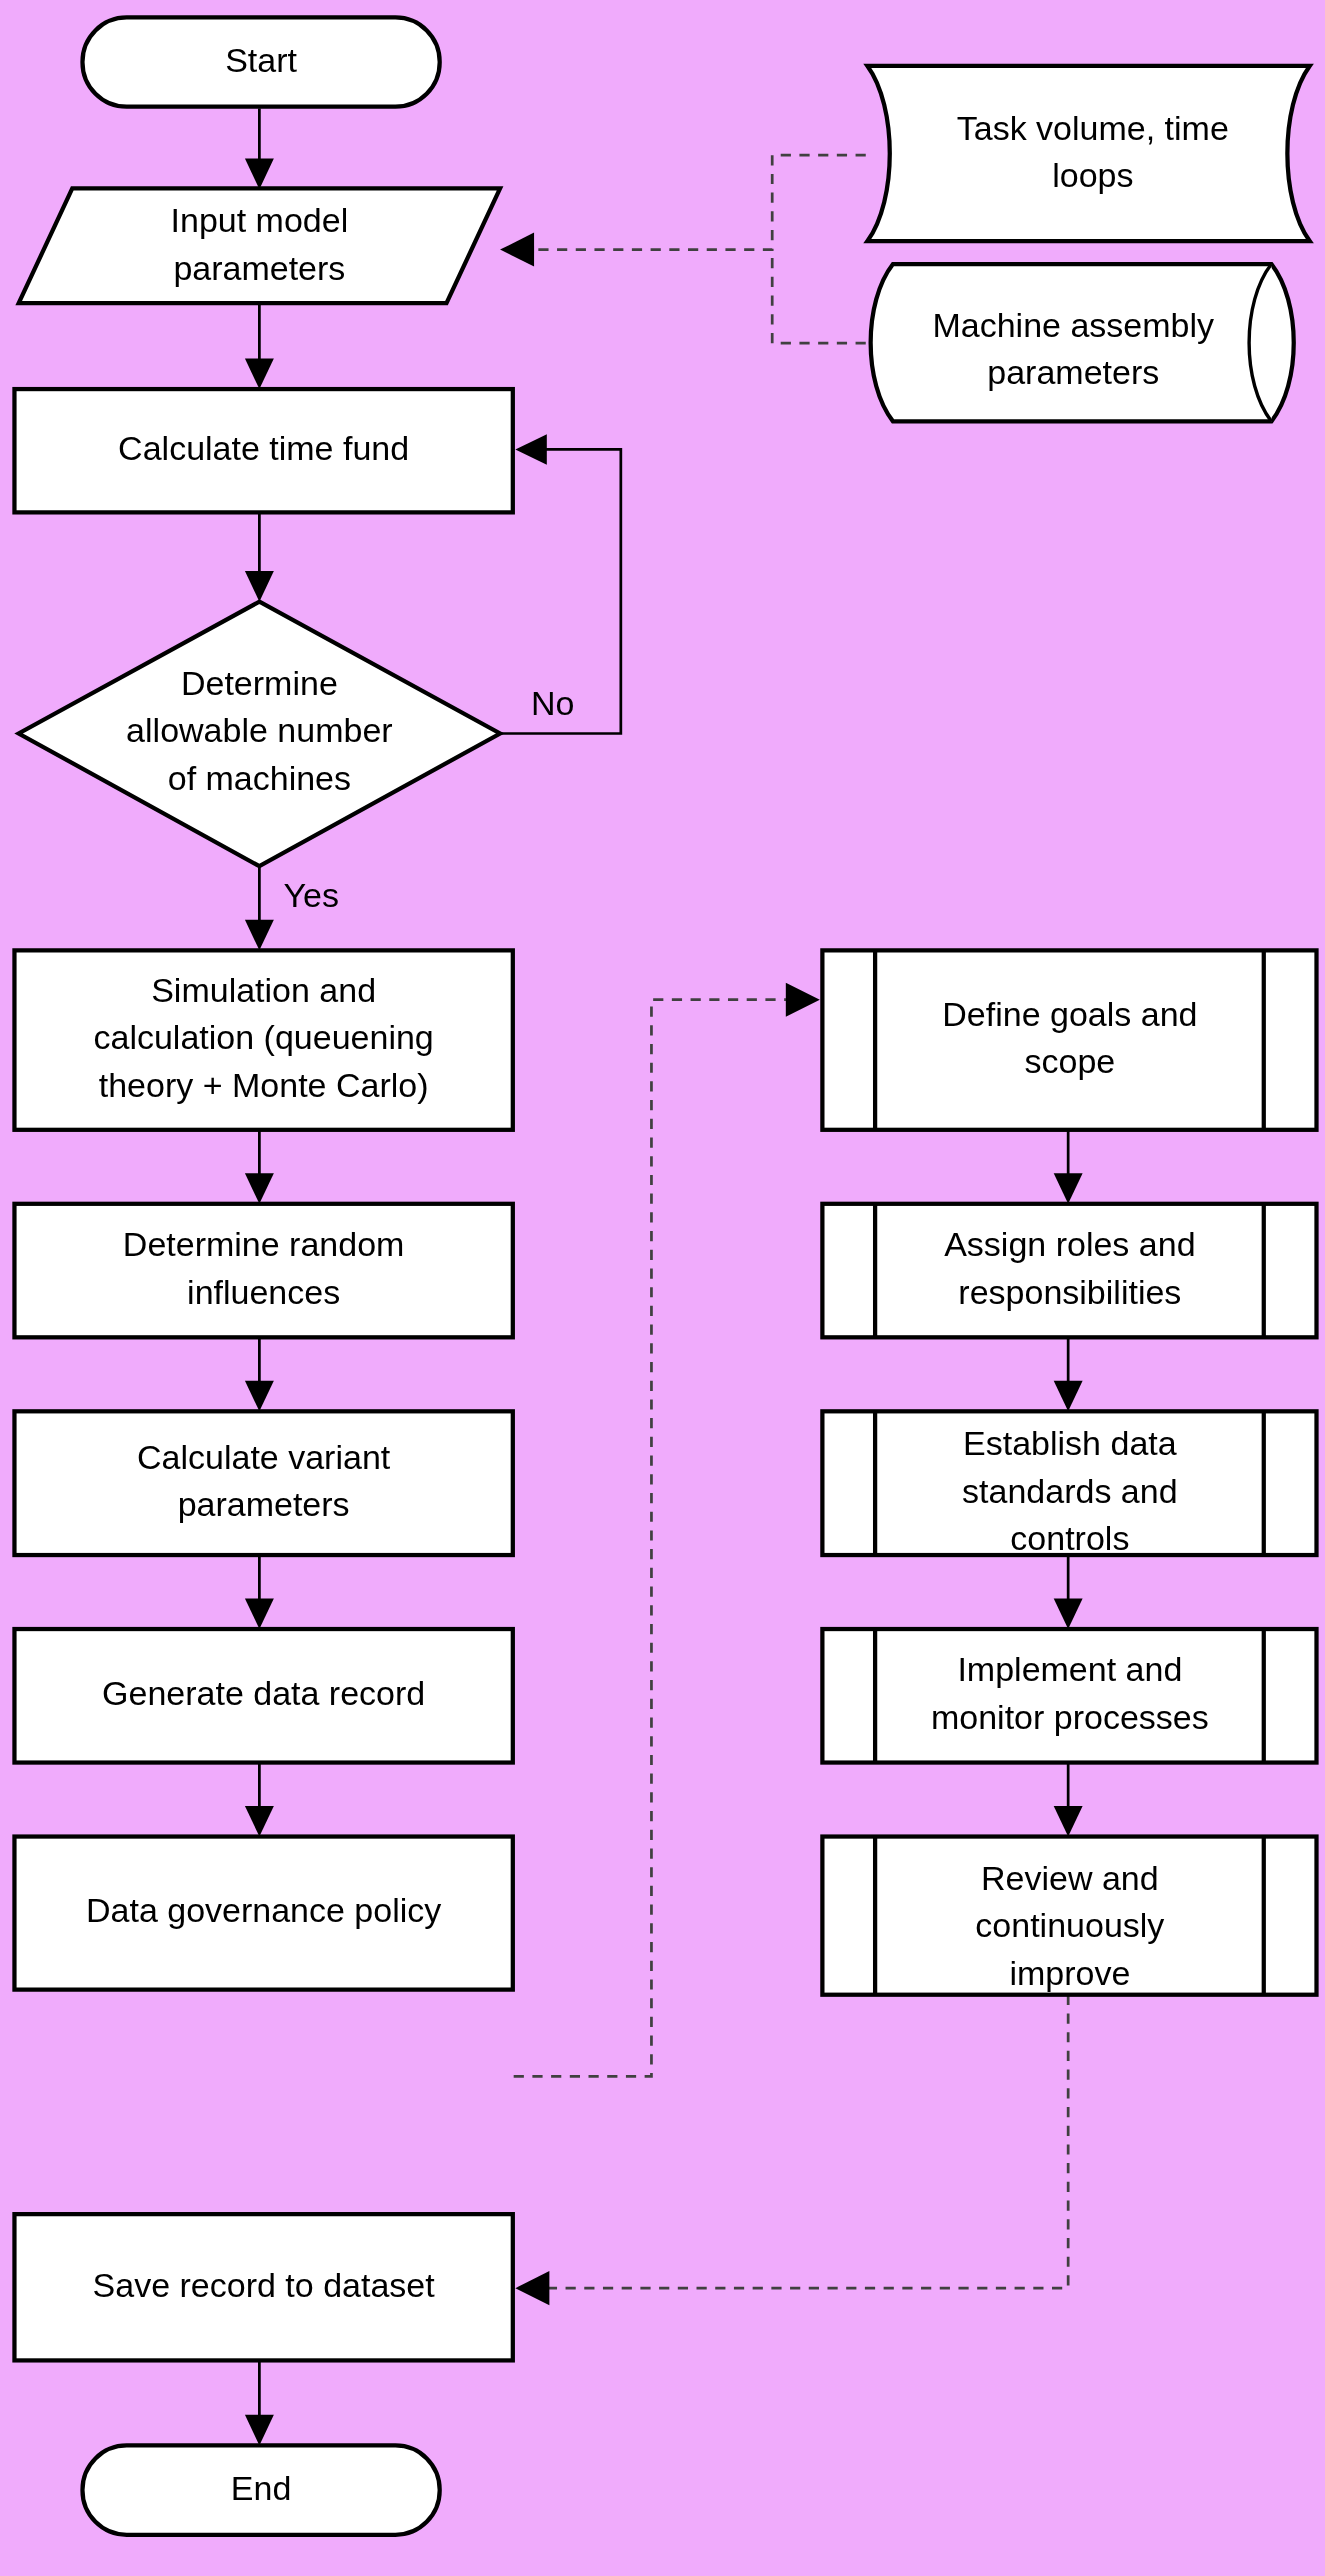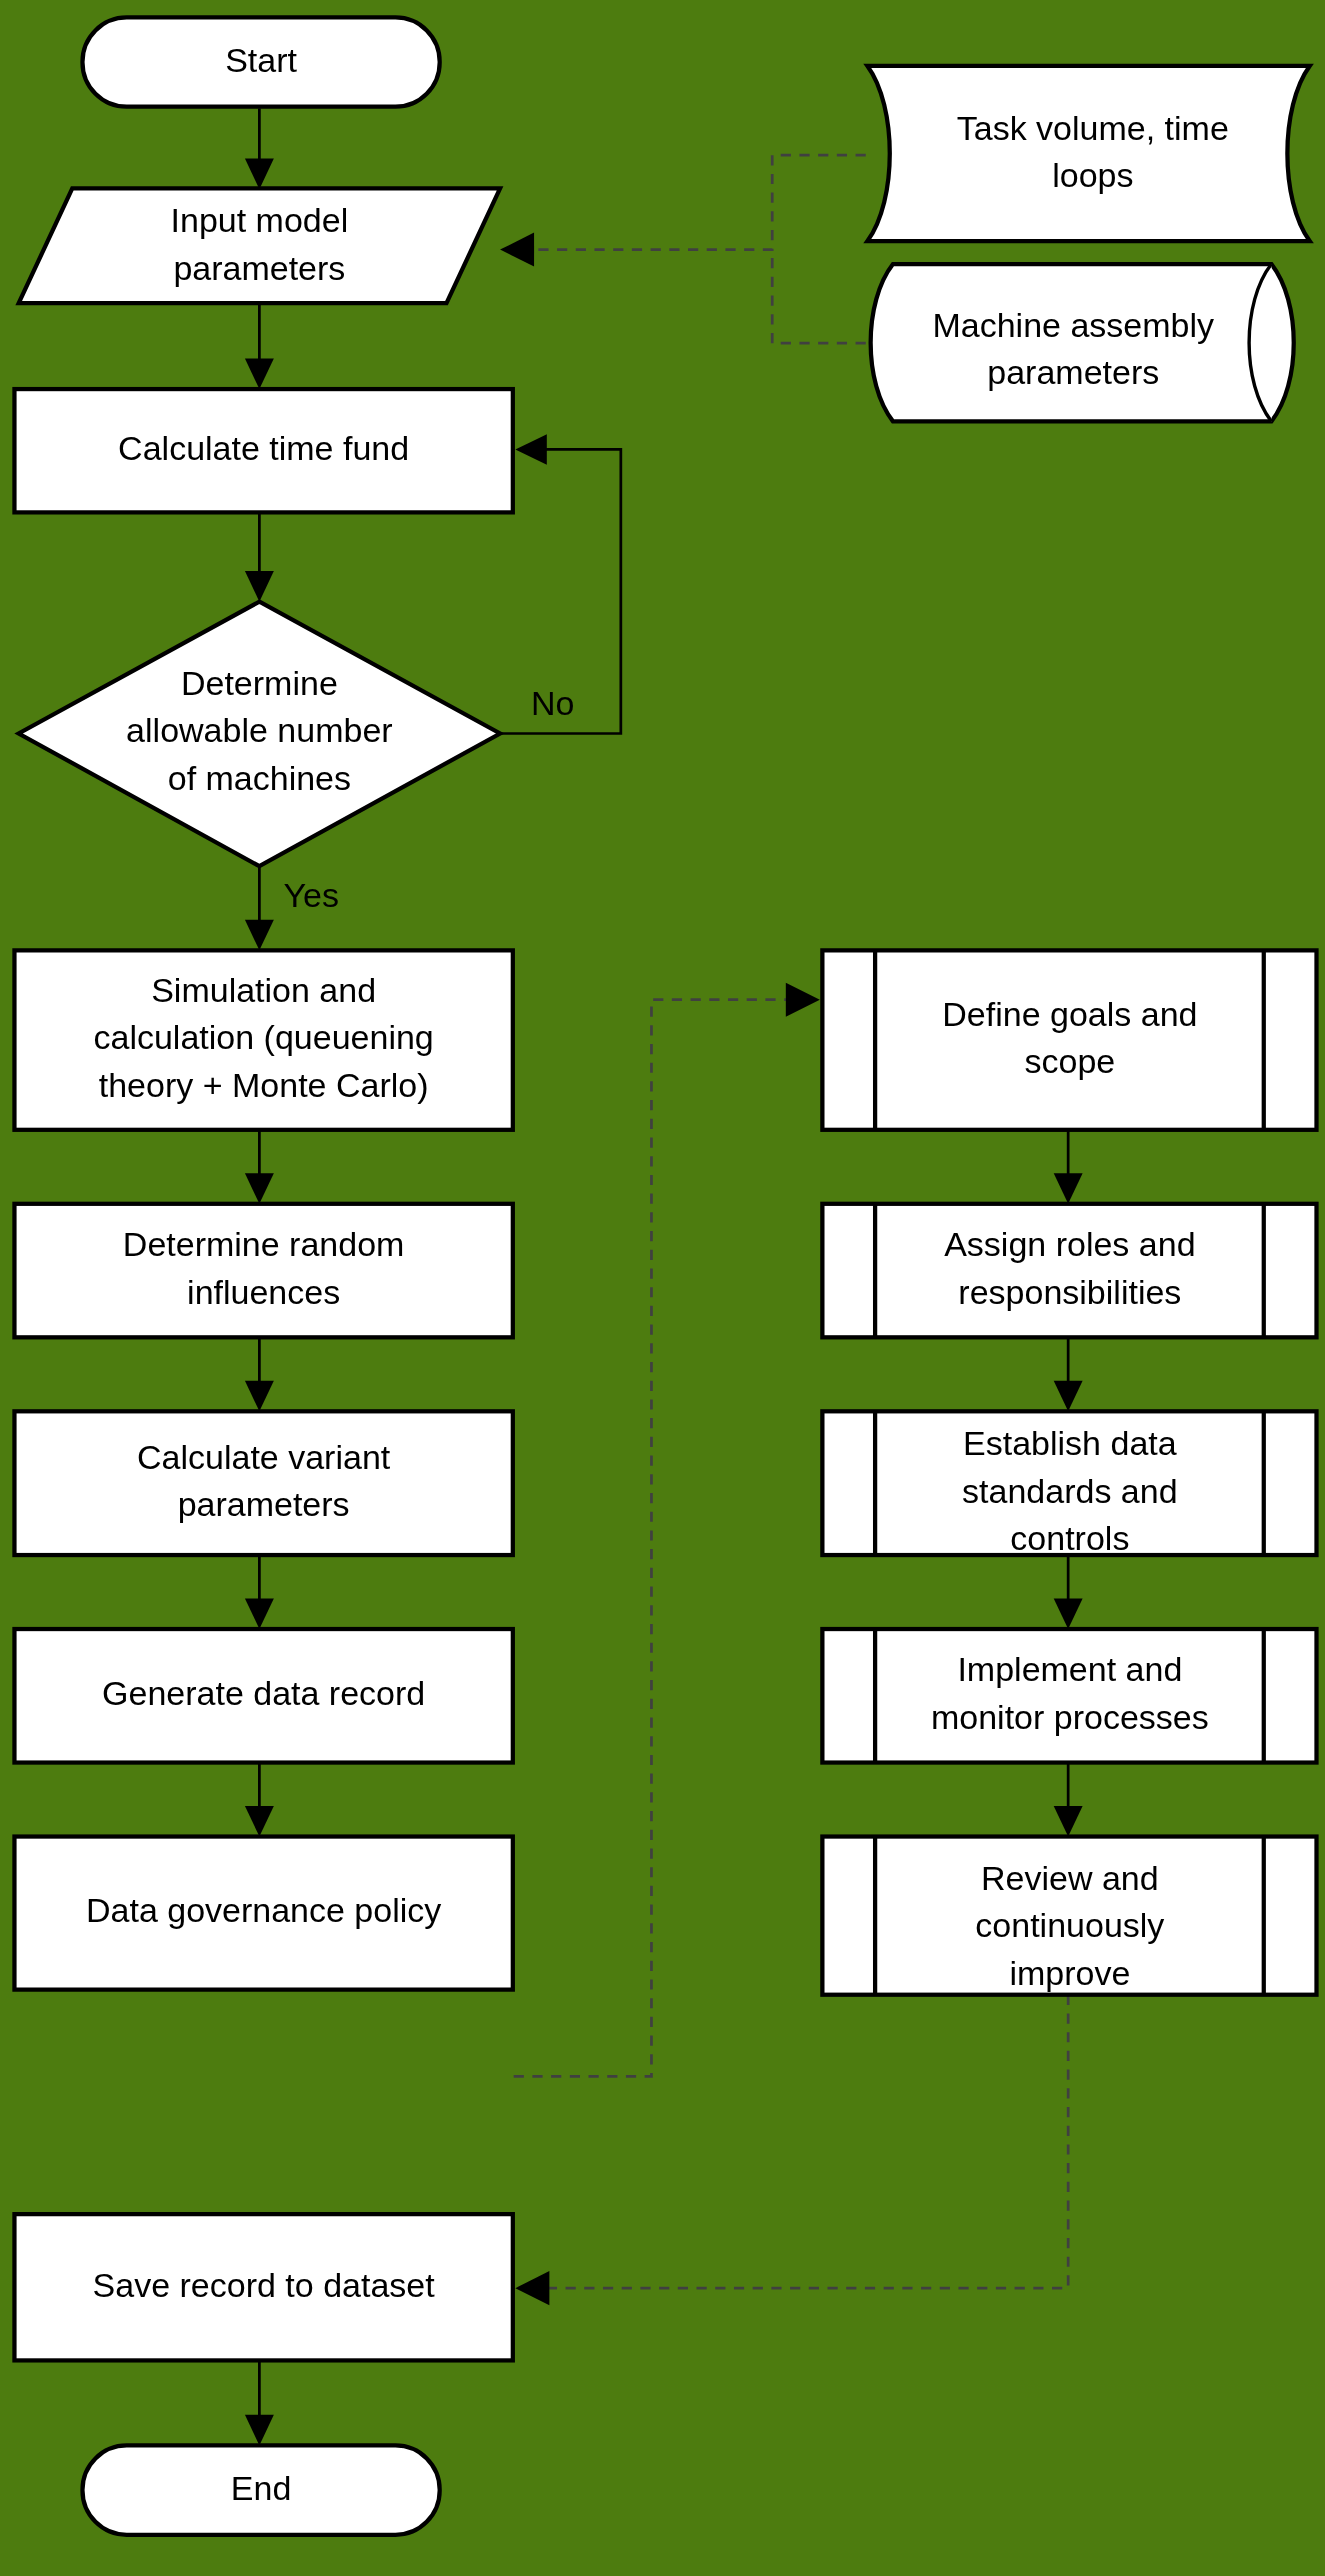--- a/index.html
+++ b/index.html
@@ -8,21 +8,21 @@
     padding: 0;
     background: #ffffff;
   }
   body {
     font-family: "Liberation Sans", sans-serif;
   }
   #flow-root {
     position: relative;
     width: 1325px;
     height: 2576px;
-    background: #4d7c0f;
+    background: #f0abfc;
     overflow: hidden;
   }
   #flow-svg {
     position: absolute;
     left: 0;
     top: 0;
     width: 1325px;
     height: 2576px;
   }
   .shape-stroke {

